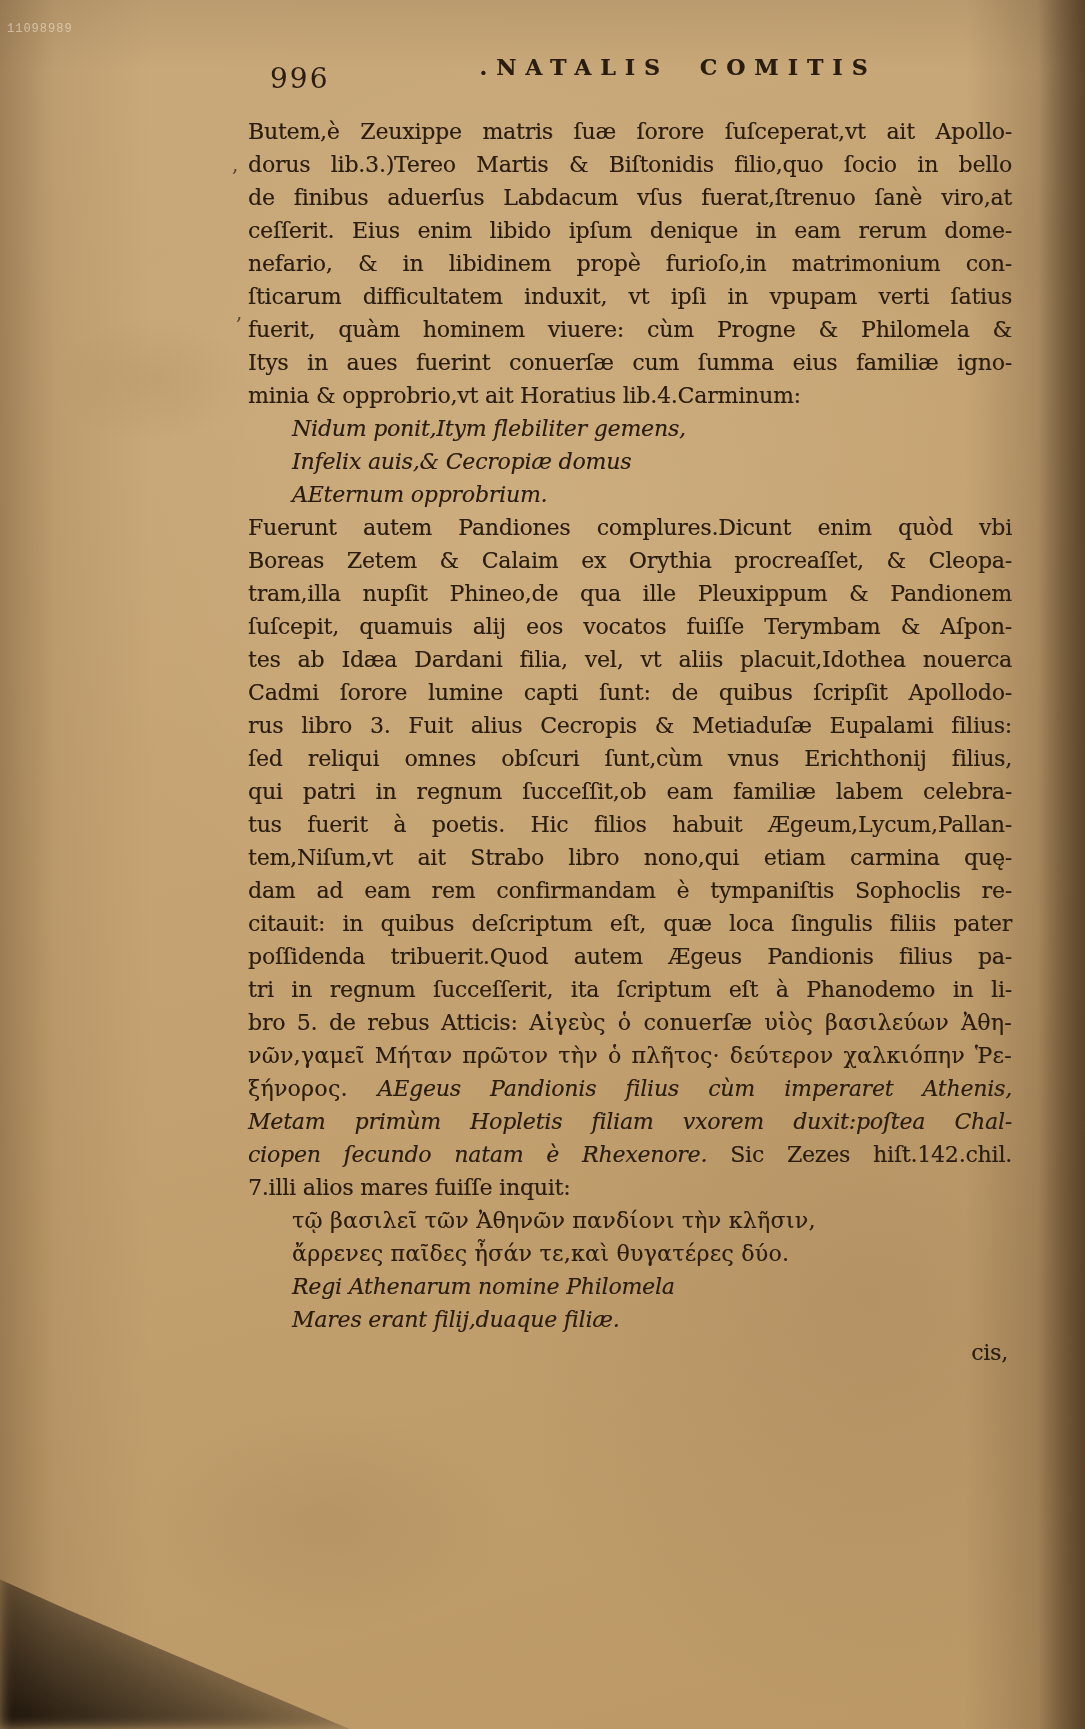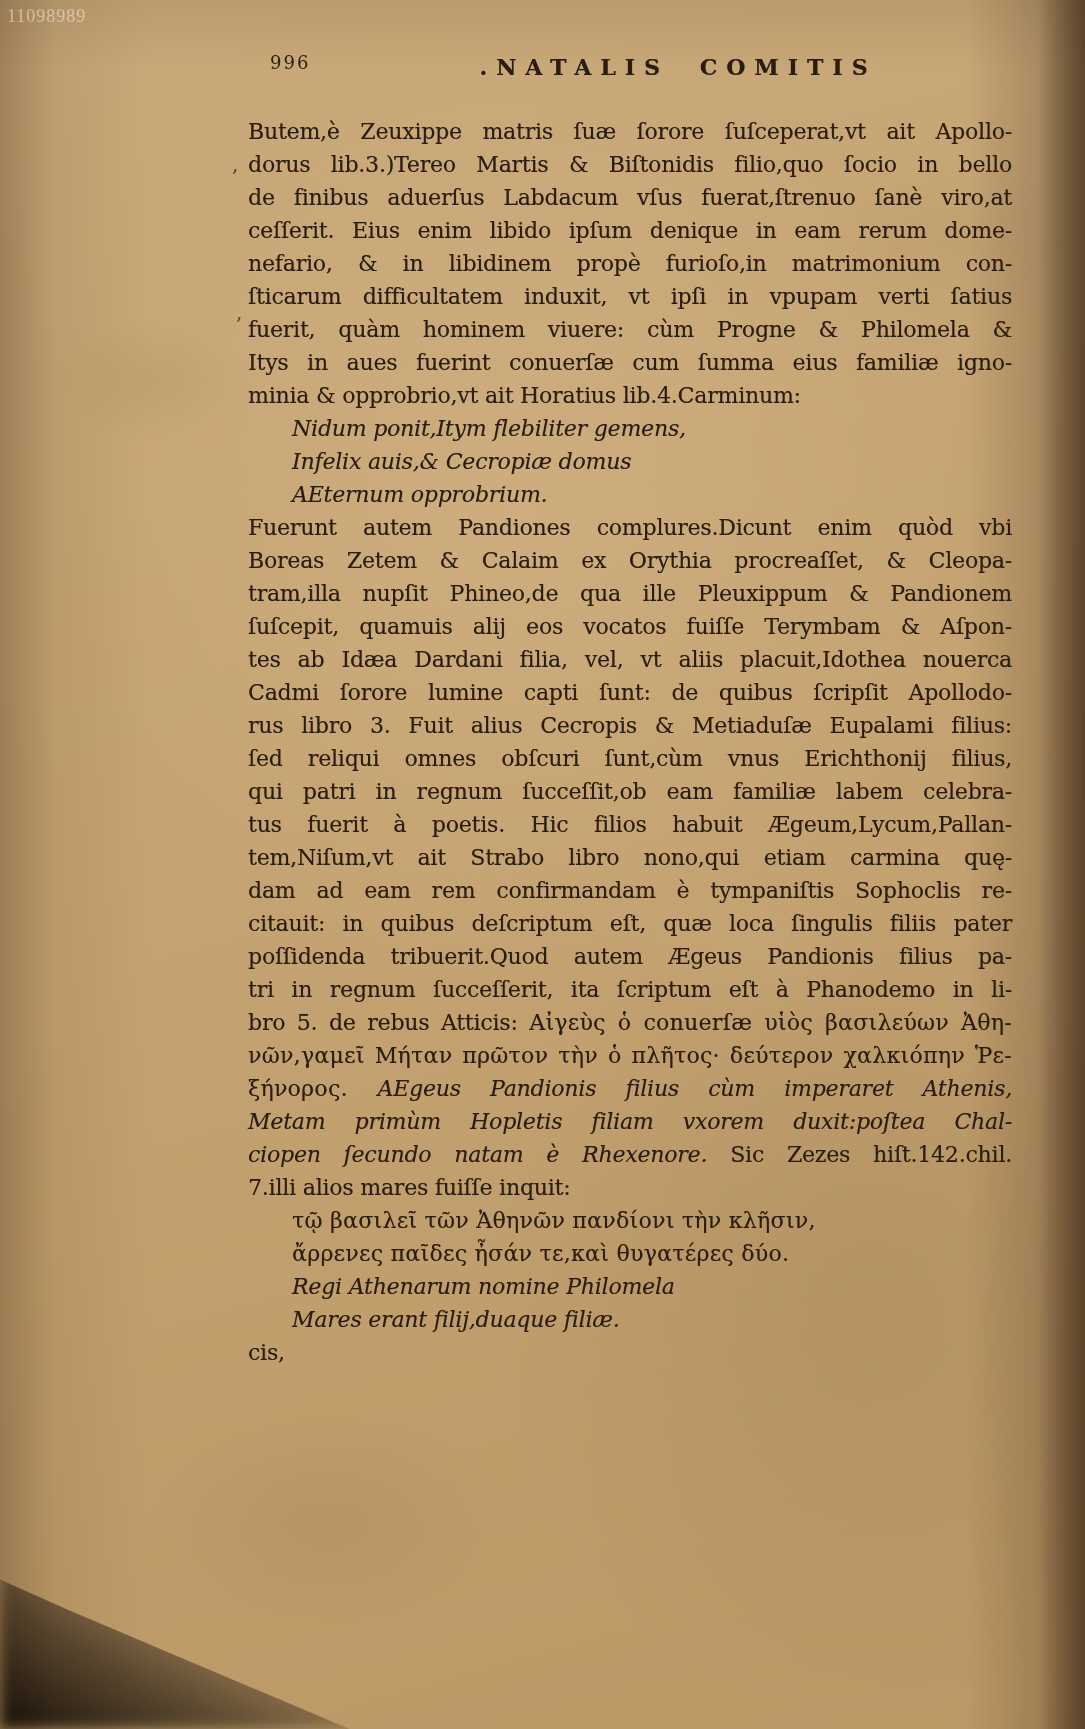--- a/index.html
+++ b/index.html
@@ -30,51 +30,51 @@
     position:absolute;left:0;bottom:0;width:380px;height:170px;
     background:linear-gradient(28deg, rgba(18,11,5,0.95), rgba(18,11,5,0.55) 35%, rgba(18,11,5,0) 72%);
     clip-path:polygon(0 12%, 0 100%, 92% 100%, 18% 30%);
     filter:blur(7px);
   }
   .edge-right{
     position:absolute;right:0;top:0;width:46px;height:1729px;
     background:linear-gradient(to right, rgba(0,0,0,0), rgba(58,38,20,0.45));
   }
   .watermark{
-    position:absolute;left:7px;top:6px;
-    font-family:Liberation Serif, serif;
-    font-size:18px;letter-spacing:1px;
+    position:absolute;left:7px;top:22px;
+    font-family:Liberation Mono, monospace;
+    font-size:12px;letter-spacing:1px;
     color:rgba(238,228,208,0.60);
   }
   .header{
     position:absolute;left:248px;top:50px;width:764px;height:36px;
     color:var(--ink,#2a1d10);
   }
   .pagenum{
-    position:absolute;left:22px;top:2px;
-    font-size:18px;letter-spacing:2px;
+    position:absolute;left:22px;top:12px;
+    font-size:28px;letter-spacing:2px;
   }
   .running-title{
     position:absolute;left:150px;top:4px;width:560px;
     text-align:center;font-size:22px;font-weight:bold;
     letter-spacing:9px;word-spacing:14px;
     text-shadow:0.3px 0.3px 0.6px rgba(42,29,16,0.55);
   }
   .text-block{
     position:absolute;left:248px;top:86px;width:764px;
     color:var(--ink,#2a1d10);
     font-size:22px;line-height:33px;
     letter-spacing:-0.2px;
     text-shadow:0.3px 0.3px 0.6px rgba(42,29,16,0.45);
     margin-top:29px;
   }
   .line{min-height:33px;text-align:left;}
   .line.j{text-align:justify;text-align-last:justify;}
   .line.indent{padding-left:44px;}
-  .line.right{text-align:left;padding-right:4px;}
+  .line.right{text-align:right;padding-right:4px;}
   .run.i{font-style:italic;}
   .run.g{letter-spacing:0.3px;}
   .margin-mark{
     position:absolute;color:rgba(42,29,16,0.75);font-size:20px;
   }
 </style>
 </head>
 <body>
 
 <div class="page">

